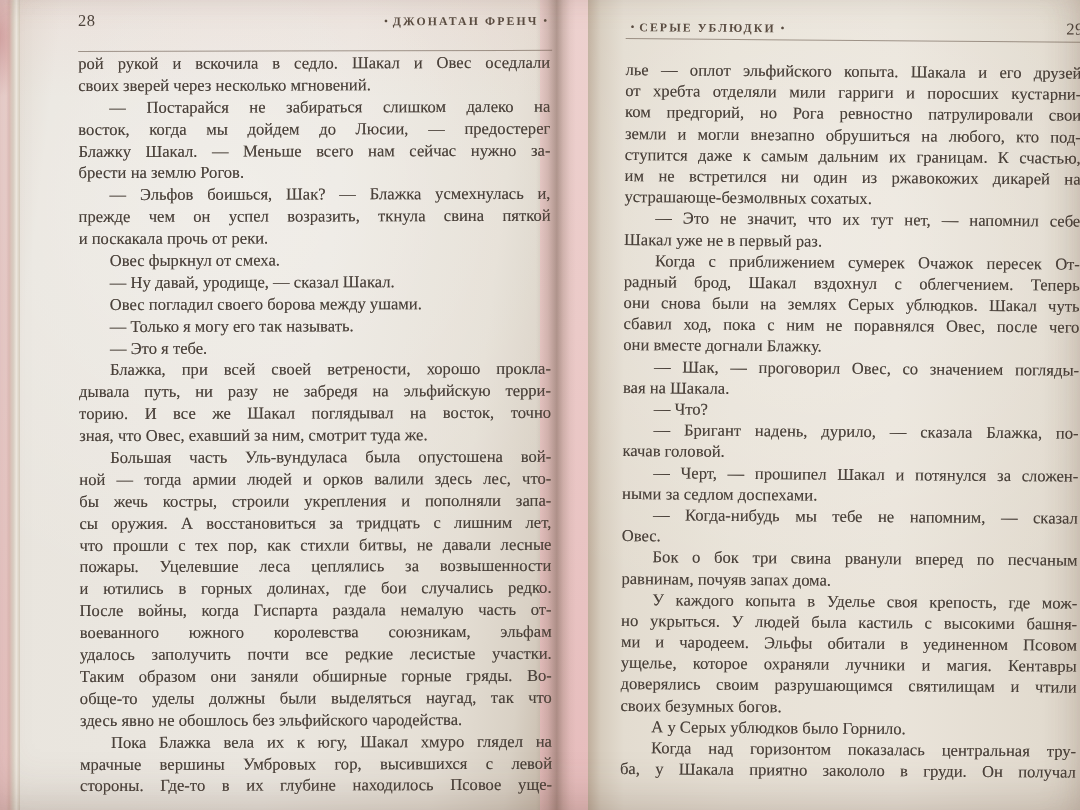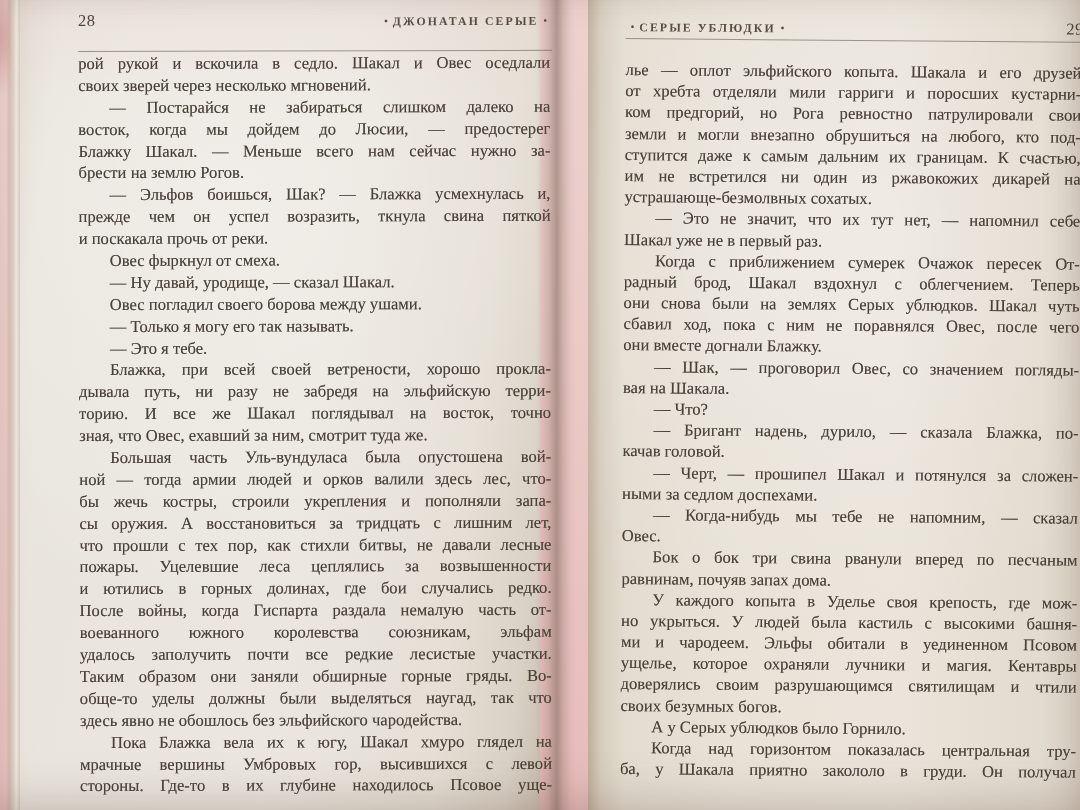--- a/index.html
+++ b/index.html
@@ -87,21 +87,21 @@
 </head>
 <body>
 
 <div class="photo">
   <div class="fore-edge"></div>
 
   <div class="page page-left">
     <div class="tilt-l">
       <div class="header">
         <span class="pnum">28</span>
-        <span class="rhead"><span class="orn">•</span><span>ДЖОНАТАН СЕРЫЕ</span><span class="orn">•</span></span>
+        <span class="rhead"><span class="orn">•</span><span>ДЖОНАТАН ФРЕНЧ</span><span class="orn">•</span></span>
       </div>
       <div class="text">
           <div class="line">рой рукой и вскочила в седло. Шакал и Овес оседлали</div>
           <div class="line end">своих зверей через несколько мгновений.</div>
           <div class="line ind">— Постарайся не забираться слишком далеко на</div>
           <div class="line">восток, когда мы дойдем до Люсии, — предостерег</div>
           <div class="line">Блажку Шакал. — Меньше всего нам сейчас нужно за-</div>
           <div class="line end">брести на землю Рогов.</div>
           <div class="line ind">— Эльфов боишься, Шак? — Блажка усмехнулась и,</div>
           <div class="line">прежде чем он успел возразить, ткнула свина пяткой</div>

